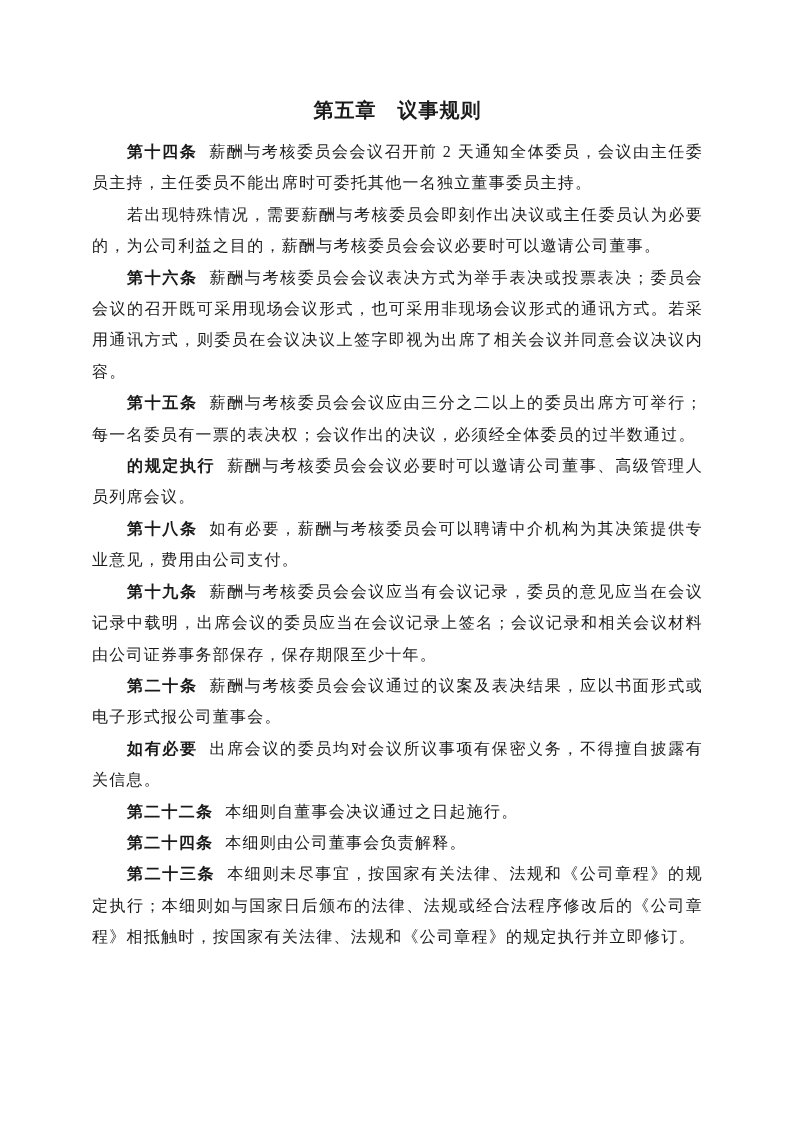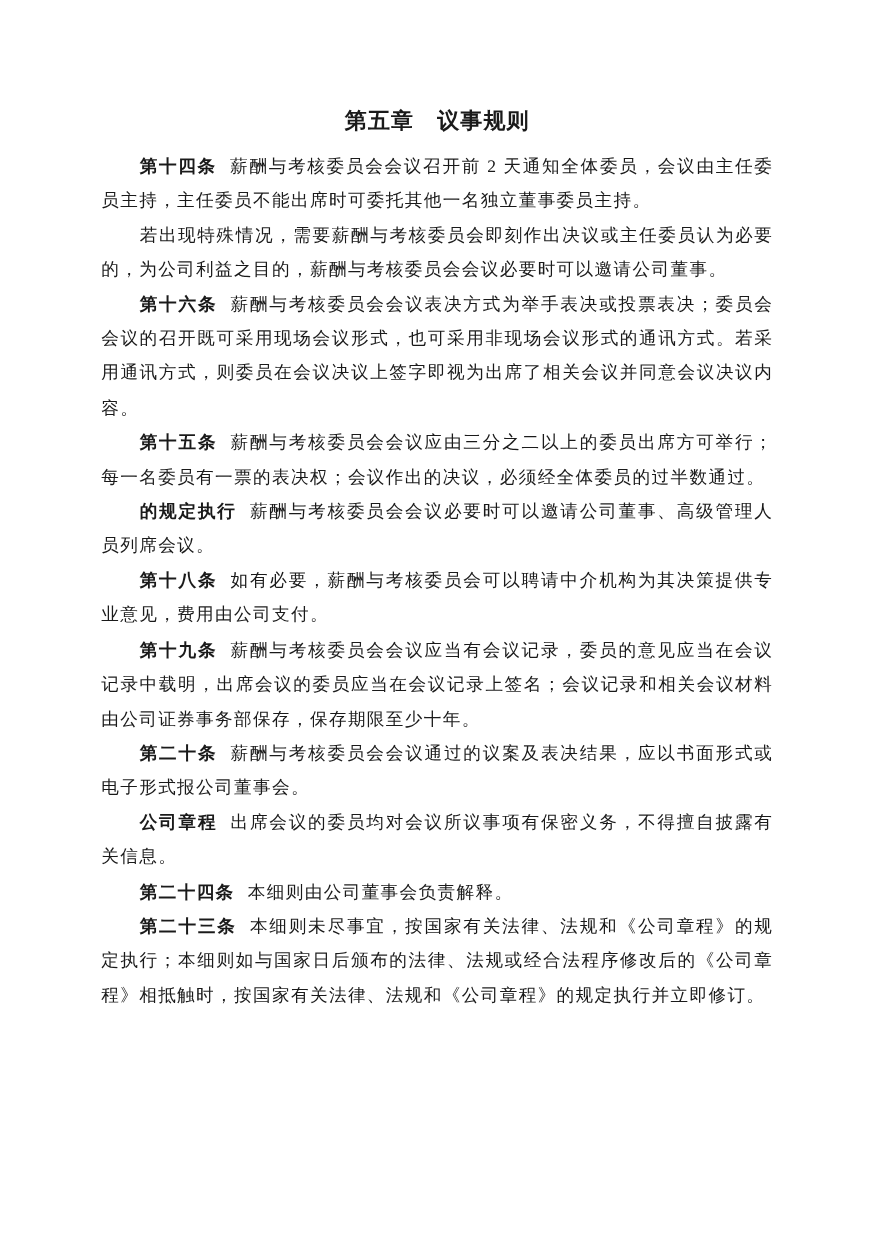--- a/index.html
+++ b/index.html
@@ -58,21 +58,22 @@
   <p class="para"><span class="lbl">第十五条</span><span>薪酬与考核委员会会议应由三分之二以上的委员出席方可举行；每一名委员有一票的表决权；会议作出的决议，必须经全体委员的过半数通过。</span></p>
 
   <p class="para"><span class="lbl">的规定执行</span><span>薪酬与考核委员会会议必要时可以邀请公司董事、高级管理人员列席会议。</span></p>
 
   <p class="para"><span class="lbl">第十八条</span><span>如有必要，薪酬与考核委员会可以聘请中介机构为其决策提供专业意见，费用由公司支付。</span></p>
 
   <p class="para"><span class="lbl">第十九条</span><span>薪酬与考核委员会会议应当有会议记录，委员的意见应当在会议记录中载明，出席会议的委员应当在会议记录上签名；会议记录和相关会议材料由公司证券事务部保存，保存期限至少十年。</span></p>
 
   <p class="para"><span class="lbl">第二十条</span><span>薪酬与考核委员会会议通过的议案及表决结果，应以书面形式或电子形式报公司董事会。</span></p>
 
-  <p class="para"><span class="lbl">公司章程</span><span>出席会议的委员均对会议所议事项有保密义务，不得擅自披露有关信息。</span></p>
+  <p class="para"><span class="lbl">如有必要</span><span>出席会议的委员均对会议所议事项有保密义务，不得擅自披露有关信息。</span></p>
 
 
+  <p class="para"><span class="lbl">第二十二条</span><span>本细则自董事会决议通过之日起施行。</span></p>
 
   <p class="para"><span class="lbl">第二十四条</span><span>本细则由公司董事会负责解释。</span></p>
 
   <p class="para"><span class="lbl">第二十三条</span><span>本细则未尽事宜，按国家有关法律、法规和《公司章程》的规定执行；本细则如与国家日后颁布的法律、法规或经合法程序修改后的《公司章程》相抵触时，按国家有关法律、法规和《公司章程》的规定执行并立即修订。</span></p>
 
 </div>
 
 </body></html>

